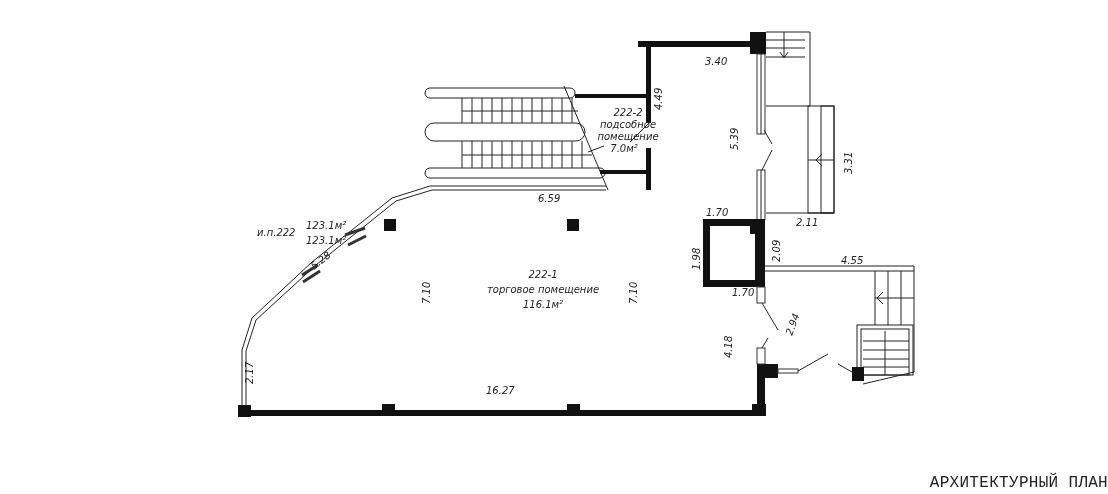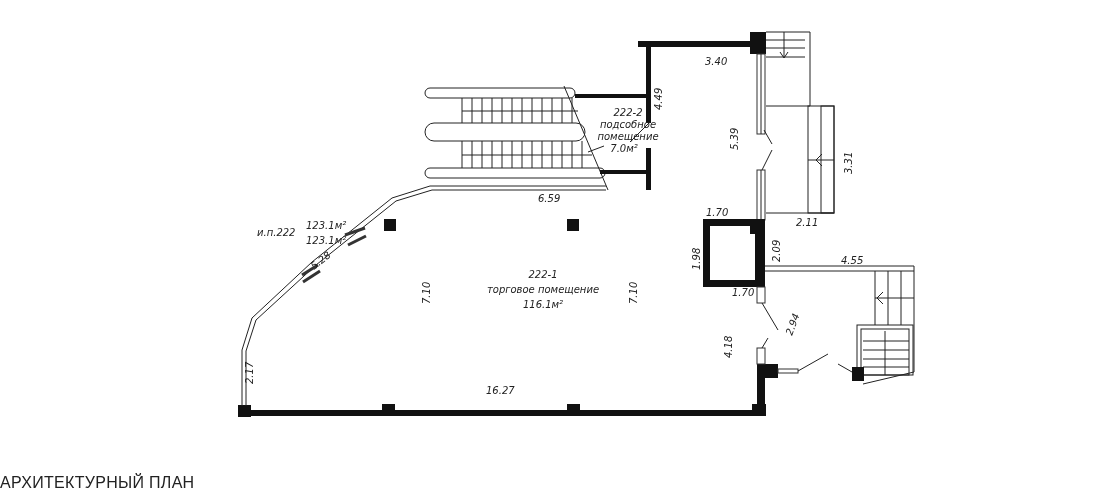--- a/index.html
+++ b/index.html
@@ -1,21 +1,21 @@
 <!DOCTYPE html>
 <html><head>
 <meta charset="utf-8">
 <style>
   html, body { margin: 0; padding: 0; background: #ffffff; }
   body { width: 1108px; height: 494px; position: relative; overflow: hidden; font-family: "DejaVu Sans", sans-serif; }
   #plan { position: absolute; left: 0; top: 0; width: 1108px; height: 494px; }
   .dim { font-family: "DejaVu Sans", sans-serif; font-style: italic; font-size: 10px; fill: #222; }
   .room { font-family: "DejaVu Sans", sans-serif; font-style: italic; font-size: 10px; fill: #222; }
-  .caption { position: absolute; left: 0; width: 1108px; top: 474px; text-align: left;
-             font-family: Liberation Sans, sans-serif; font-size: 16px; color: #222; letter-spacing: 0.3px; }
+  .caption { position: absolute; left: 0; width: 1108px; top: 474px; text-align: right;
+             font-family: Liberation Mono, monospace; font-size: 16px; color: #222; letter-spacing: 0.3px; }
   .wall { fill: #111; }
   .thin { stroke: #222; stroke-width: 1; fill: none; }
   .glass { stroke: #333; stroke-width: 1; fill: #fff; }
 </style>
 </head>
 <body>
 
 <svg id="plan" viewBox="0 0 1108 494" xmlns="http://www.w3.org/2000/svg">
 
   <rect class="wall" x="240" y="410" width="526" height="6"></rect>

